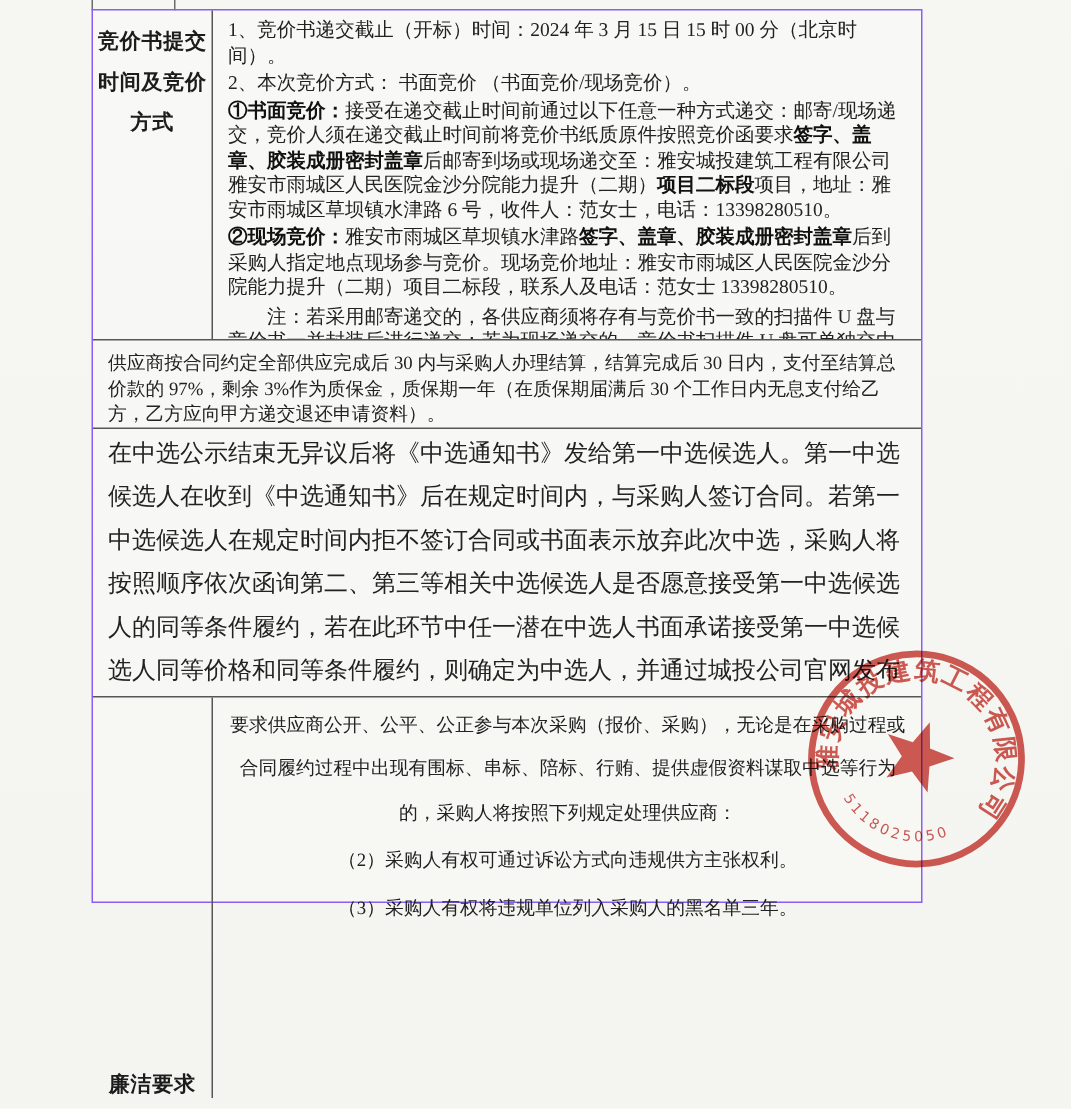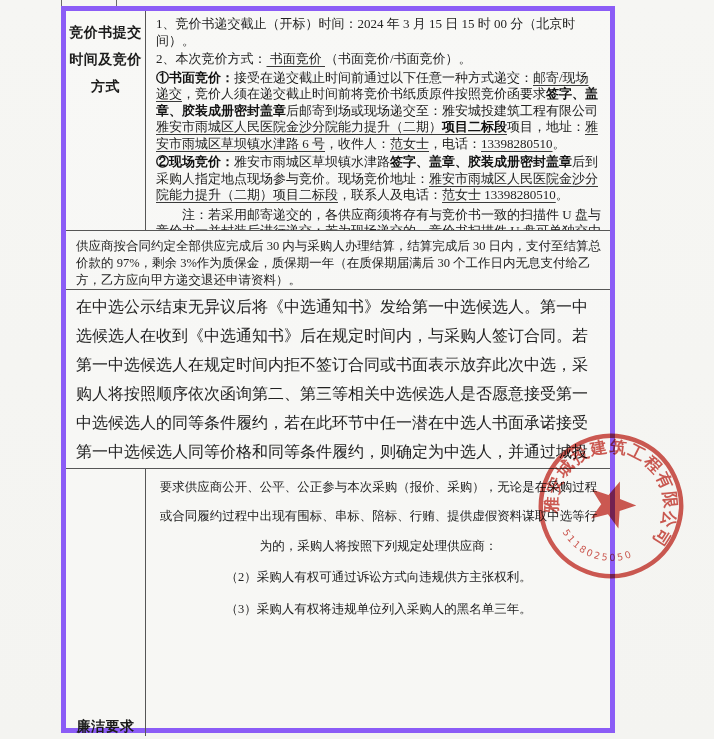--- a/index.html
+++ b/index.html
@@ -11,42 +11,42 @@
     overflow:hidden;
     color:#262626;
   }
   .page{position:absolute;inset:0;background:linear-gradient(180deg,#f6f6f3 0%,#f4f4f1 100%);}
   
   .stub{position:absolute;top:0;width:1px;height:7px;background:#6b6b6b;}
   .stub.s1{left:61px;}
   .stub.s2{left:116px;}
 
   .doc-table{
-    position:absolute;left:61px;top:6px;width:554px;height:727px;
-    border:5px solid #8b5cf6;
+    position:absolute;left:61px;top:6px;width:554px;height:596px;
+    border:1px solid #8b5cf6;
     box-sizing:border-box;
     background:rgba(255,255,255,0.25);
   }
   .row{display:flex;box-sizing:border-box;border-bottom:1px solid #565656;}
   .row:last-child{border-bottom:none;}
   .r0{height:220px;}
   .r1{height:59px;}
   .r2{height:179px;}
   .r3{height:267px;}
   .cell{box-sizing:border-box;overflow:hidden;}
   .label{
     width:80px;flex:0 0 80px;
     border-right:1px solid #565656;
     font-weight:bold;font-size:14px;color:#1c1c1c;
     text-align:center;letter-spacing:0.5px;
   }
   .content{flex:1 1 auto;padding:3px 7px 0 8px;color:#222;}
   .para{margin:2px;}
   .b{font-weight:bold;color:#111;}
-  .u{text-decoration:underline;text-underline-offset:3px;text-decoration-thickness:1px;text-decoration-color:#3a3a3a;}
+  .u{text-underline-offset:3px;text-decoration-thickness:1px;text-decoration-color:#3a3a3a;}
 
   
   .r0 .label{padding-top:8px;}
   .r0 .label-line{line-height:27px;}
   .r0 .content{font-size:13px;line-height:16.5px;}
   .r0 .para.indent{text-indent:2em;margin-top:3px;}
 
   .r1 .label{display:flex;align-items:center;justify-content:center;}
   .r1 .content{font-size:12.5px;line-height:17px;padding-top:5px;}
 
@@ -77,21 +77,21 @@
 
 <div class="doc-table">
   <div class="row r0">
     <div class="cell label">
         <div class="label-line">竞价书提交</div>
         <div class="label-line">时间及竞价</div>
         <div class="label-line">方式</div>
       </div>
     <div class="cell content">
         <p class="para"><span>1、竞价书递交截止（开标）时间：2024 年 3 月 15 日 15 时 00 分（北京时间）。</span></p>
-        <p class="para"><span>2、本次竞价方式：</span><span class="u"> 书面竞价 </span><span>（书面竞价/书面竞价）。</span></p>
+        <p class="para"><span>2、本次竞价方式：</span><span class="u"> 书面竞价 </span><span>（书面竞价/现场竞价）。</span></p>
         <p class="para"><span class="b">①书面竞价：</span><span>接受在递交截止时间前通过以下任意一种方式递交：</span><span class="u">邮寄/现场递交</span><span>，竞价人须在递交截止时间前将竞价书纸质原件按照竞价函要求</span><span class="b">签字、盖章、胶装成册密封盖章</span><span>后邮寄到场或现场递交至：雅安城投建筑工程有限公司</span><span class="u">雅安市雨城区人民医院金沙分院能力提升（二期）</span><span class="b u">项目二标段</span><span>项目，地址：</span><span class="u">雅安市雨城区草坝镇水津路 6 号</span><span>，收件人：</span><span class="u">范女士</span><span>，电话：</span><span class="u">13398280510</span><span>。</span></p>
         <p class="para"><span class="b">②现场竞价：</span><span>雅安市雨城区草坝镇水津路</span><span class="b">签字、盖章、胶装成册密封盖章</span><span>后到采购人指定地点现场参与竞价。现场竞价地址：</span><span class="u">雅安市雨城区人民医院金沙分院能力提升（二期）项目二标段</span><span>，联系人及电话：</span><span class="u">范女士 13398280510</span><span>。</span></p>
         <p class="para indent"><span>注：若采用邮寄递交的，各供应商须将存有与竞价书一致的扫描件 U 盘与竞价书一并封装后进行递交；若为现场递交的，竞价书扫描件 U 盘可单独交由采购人现场拷贝后予以归还。</span></p>
       </div>
   </div>
   <div class="row r1">
     <div class="cell content">
         <p class="para"><span>供应商按合同约定全部供应完成后 30 内与采购人办理结算，结算完成后 30 日内，支付至结算总价款的 97%，剩余 3%作为质保金，质保期一年（在质保期届满后 30 个工作日内无息支付给乙方，乙方应向甲方递交退还申请资料）。</span></p>
       </div>
   </div>

